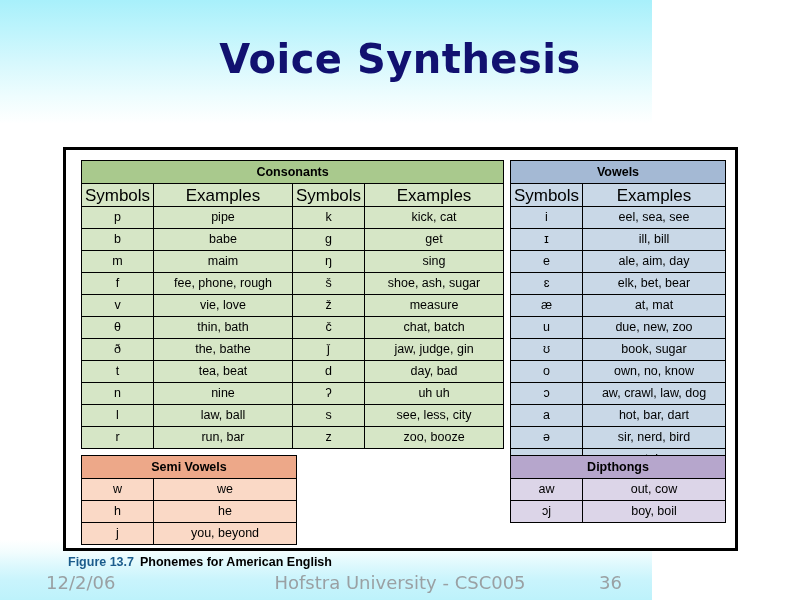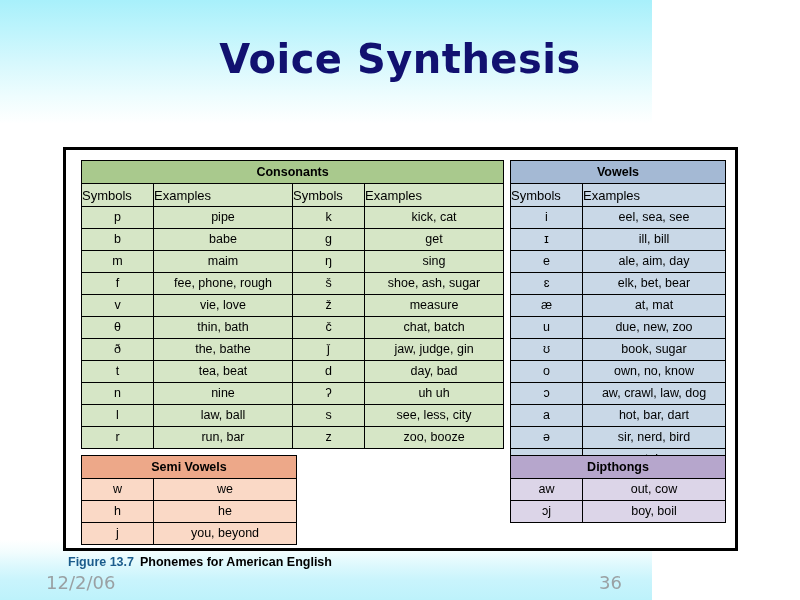--- a/index.html
+++ b/index.html
@@ -79,21 +79,22 @@
     color: #000000;
     line-height: 19px;
   }
   .tbl .title-cell {
     font-weight: bold;
     text-align: center;
     font-size: 12.5px;
     height: 22px;
   }
   .tbl .colhead {
-    font-size: 13px;
+    text-align: center;
+    font-size: 17px;
     height: 22px;
   }
   .sym {
     text-align: center;
     font-family: "DejaVu Serif", serif;
     font-size: 13px;
   }
   .ex {
     text-align: center;
     padding-left: 6px;
@@ -375,15 +376,16 @@
         </tbody>
     </table>
 
   </div>
 
   <div id="caption">
     <span class="fig-label">Figure 13.7</span><span class="fig-text">Phonemes for American English</span>
   </div>
 
   <div class="footer-text" id="footer-date">12/2/06</div>
+  <div class="footer-text" id="footer-center">Hofstra University - CSC005</div>
   <div class="footer-text" id="footer-page">36</div>
 
 </div>
 
 </body></html>

